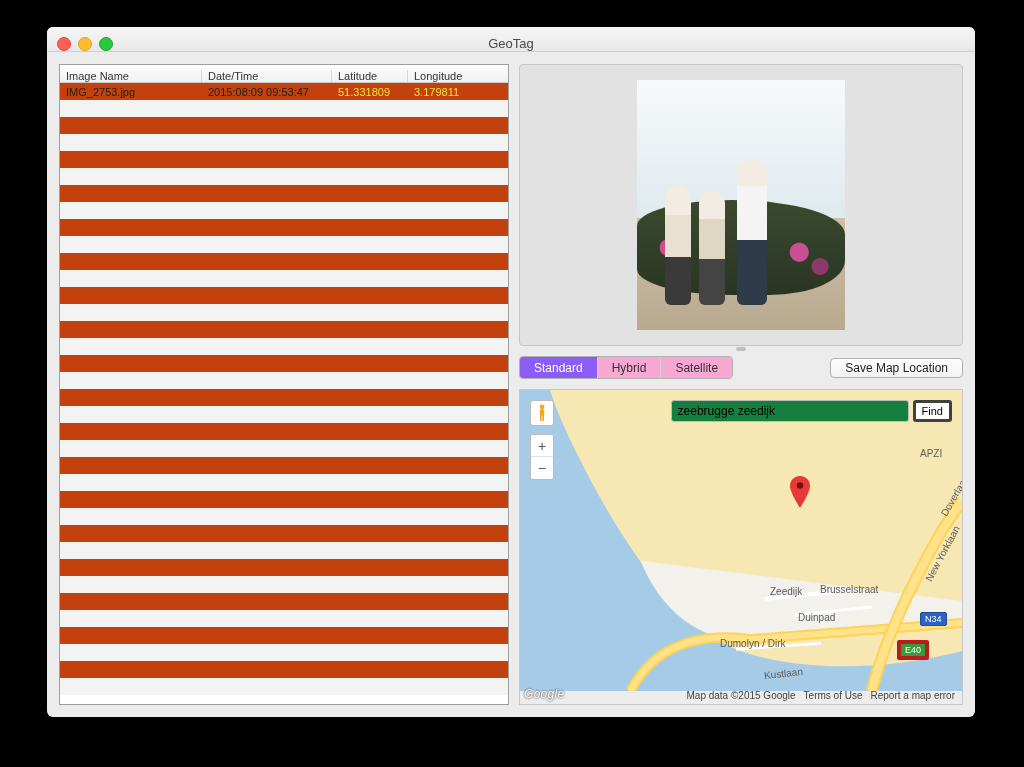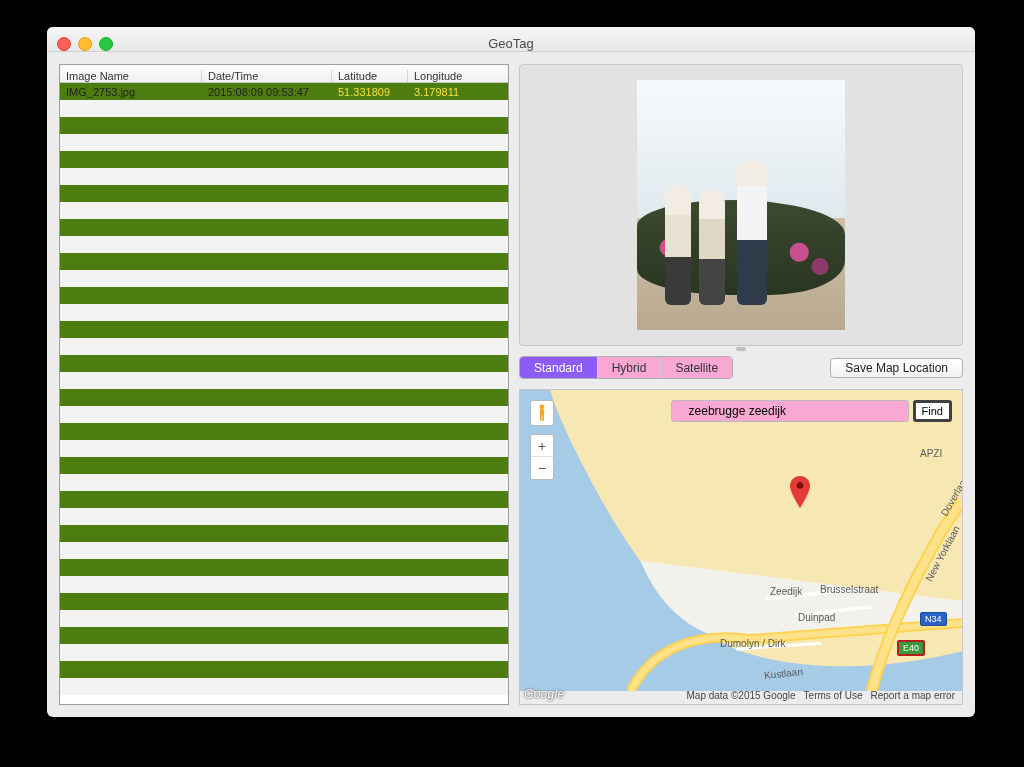--- a/index.html
+++ b/index.html
@@ -101,21 +101,21 @@
   .tbody {
     flex: 1 1 auto;
     overflow: auto;
   }
   .tr {
     display: flex;
     height: 17px;
     font-size: 11px;
     align-items: center;
   }
-  .tr.e { background: #4d7c0f; }
+  .tr.e { background: #c2410c; }
   .tr.o { background: #f3f3f3; }
   .td {
     padding: 0 6px;
     box-sizing: border-box;
     white-space: nowrap;
     overflow: hidden;
     color: #222;
   }
   .td.hl {
     color: #f7e13b;
@@ -276,23 +276,23 @@
     top:10px;
     right:10px;
     display:flex;
     gap:4px;
   }
   .search-wrap input {
     width: 238px;
     height: 22px;
     border:1px solid #bbb;
     border-radius:3px;
-    background:#f9a8d4;
+    background:#15803d;
     font-size:12px;
-    padding:0 17px;
+    padding:0 6px;
     box-sizing:border-box;
   }
   .search-wrap button {
     height:22px;
     border:3px solid #404040;
     border-radius:3px;
     background:#fff;
     font-size:11px;
     padding:0 6px;
     cursor:pointer;
@@ -454,21 +454,21 @@
         <div class="street-label" style="top:196px; left:250px;">Zeedijk</div>
         <div class="street-label" style="top:194px; left:300px;">Brusselstraat</div>
         <div class="street-label" style="top:222px; left:278px;">Duinpad</div>
         <div class="street-label" style="top:248px; left:200px;">Dumolyn / Dirk</div>
         <div class="street-label" style="top:278px; left:244px; transform:rotate(-6deg);">Kustlaan</div>
         <div class="street-label" style="top:158px; left:392px; transform:rotate(-62deg);">New Yorklaan</div>
         <div class="street-label" style="top:100px; left:412px; transform:rotate(-60deg);">Doverlaan</div>
         <div class="street-label" style="top:58px; left:400px;">APZI</div>
 
         <div class="badge" style="top:222px; left:400px; background:#2a64c7; border:1px solid #1e4a96;">N34</div>
-        <div class="badge" style="top:250px; left:377px; background:#3a9a3a; border:2px solid #b91c1c;">E40</div>
+        <div class="badge" style="top:250px; left:377px; background:#3a9a3a; border:4px solid #b91c1c;">E40</div>
 
         <div class="pegman">
           <svg width="12" height="18" viewBox="0 0 12 18">
             <circle cx="6" cy="3" r="2.4" fill="#f6a623"></circle>
             <rect x="3.8" y="5" width="4.4" height="7" rx="2" fill="#f6a623"></rect>
             <rect x="4" y="11" width="1.6" height="6" fill="#f6a623"></rect>
             <rect x="6.4" y="11" width="1.6" height="6" fill="#f6a623"></rect>
           </svg>
         </div>
 

